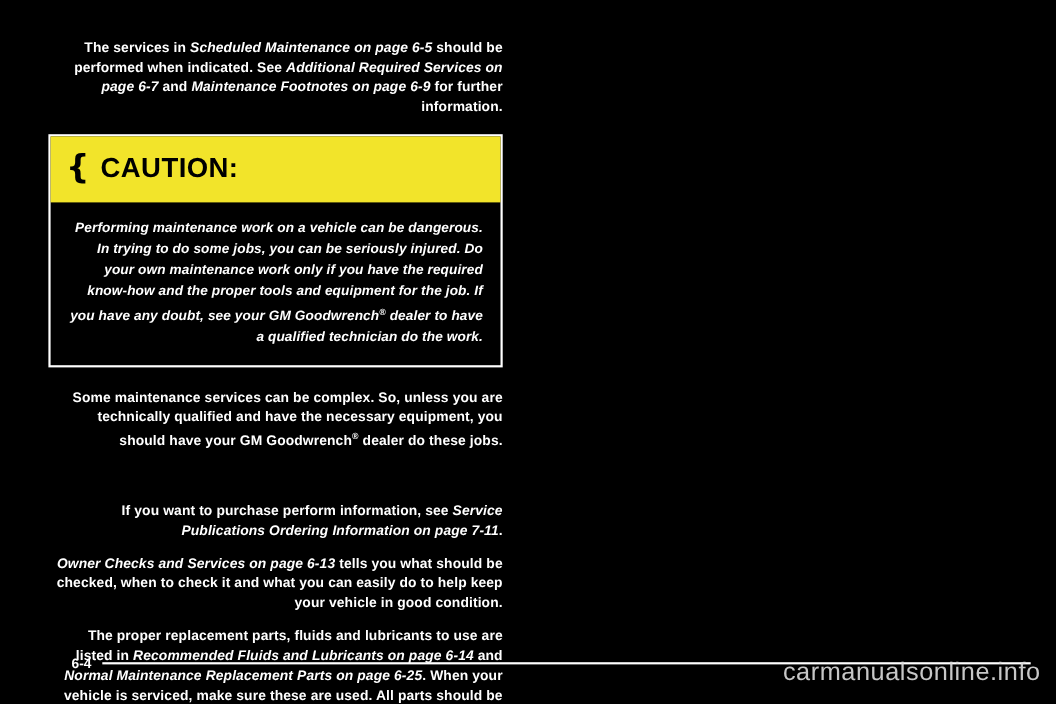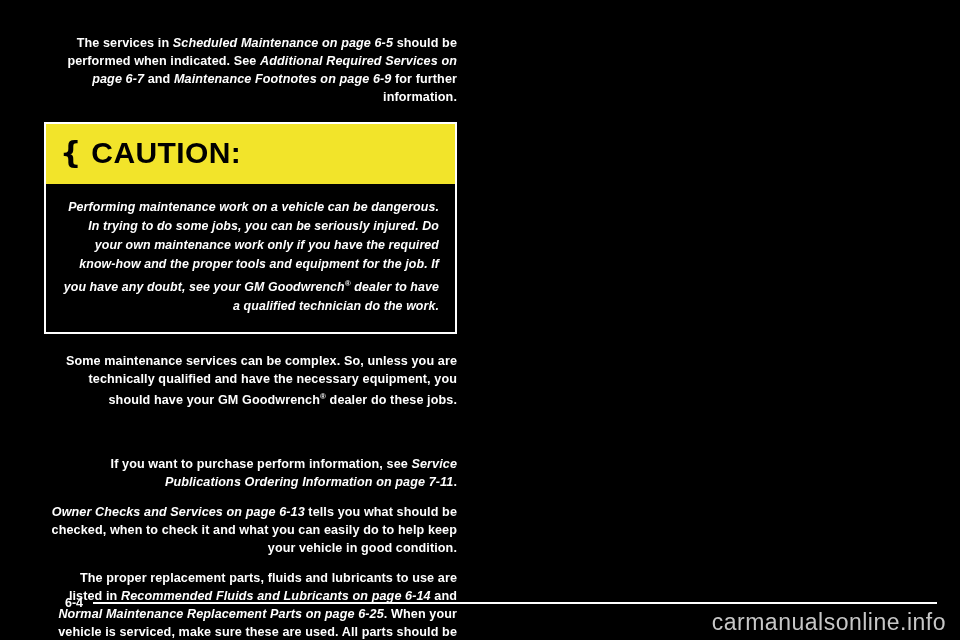--- a/index.html
+++ b/index.html
@@ -62,21 +62,21 @@
     height: 34px;
     box-sizing: content-box;
   }
   .caution-symbol {
     font-size: 30px;
     font-weight: bold;
     line-height: 30px;
     font-family: "DejaVu Sans", sans-serif;
   }
   .caution-title {
-    font-size: 30px;
+    font-size: 25px;
     font-weight: bold;
     letter-spacing: 0.4px;
     line-height: 30px;
   }
   .caution-body {
     padding: 14px 16px 16px 16px;
   }
   .caution-body p {
     margin: 0;
     font-size: 12.4px;
@@ -104,21 +104,21 @@
     white-space: nowrap;
   }
   .rule {
     flex: 1;
     height: 2px;
     background: #ffffff;
   }
   .watermark {
     position: absolute;
     right: 14px;
-    bottom: 4px;
+    bottom: 16px;
     color: #d8d8d8;
     font-size: 23px;
     letter-spacing: 0.5px;
     font-family: "Liberation Sans", sans-serif;
     opacity: 0.92;
   }
 </style>
 </head>
 <body>
 

